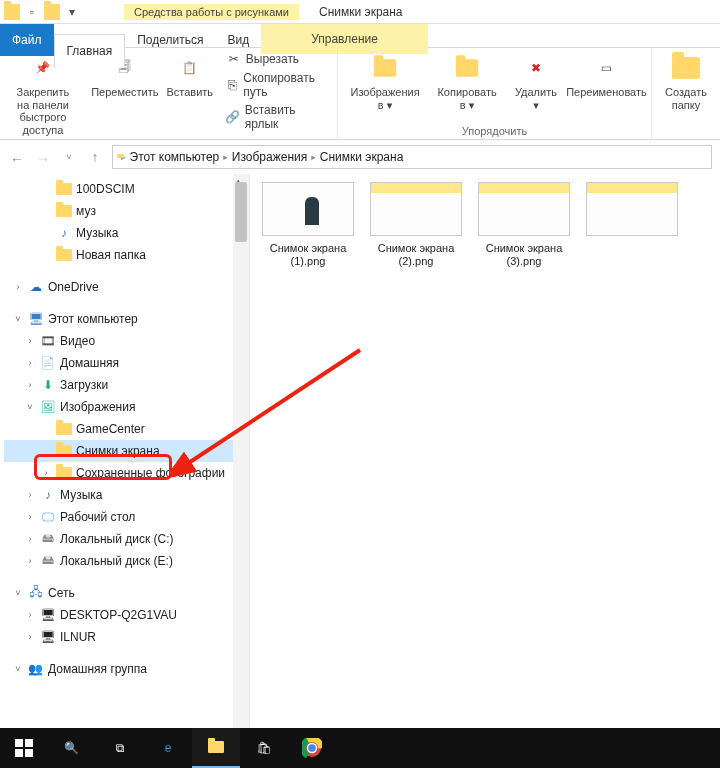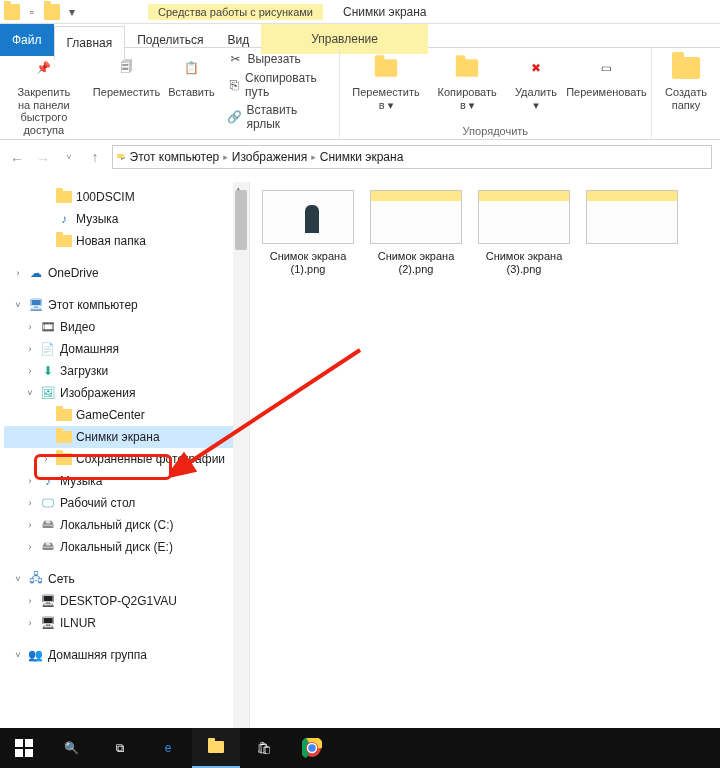--- a/index.html
+++ b/index.html
@@ -2,28 +2,28 @@
 <html><head>
 <meta charset="utf-8">
 <style>
 * { box-sizing: border-box; margin: 0; padding: 0; font-family: "Segoe UI", Tahoma, sans-serif; font-size: 12px; }
 body { width: 720px; height: 768px; overflow: hidden; background: #fff; position: relative; }
 
 
 .titlebar { height: 24px; background: #fff; display: flex; align-items: center; padding: 0 4px; border-bottom: 1px solid #e0e0e0; }
 .titlebar .qat { display: flex; gap: 4px; align-items: center; }
 .titlebar .qat span { width: 16px; height: 16px; display: inline-flex; align-items: center; justify-content: center; color: #555; }
-.tb-context { background: #fcf2a8; color: #444; padding: 2px 10px; margin-left: 68px; font-size: 11px; }
+.tb-context { background: #fcf2a8; color: #444; padding: 2px 10px; margin-left: 44px; font-size: 11px; }
 .tb-title { margin-left: 20px; color: #333; font-size: 12px; }
 
 
 .tabs { height: 24px; display: flex; align-items: stretch; border-bottom: 1px solid #d8d8d8; }
 .tab { padding: 16px 12px; font-size: 12px; color: #333; cursor: pointer; display: flex; align-items: center; }
 .tab.file { background: #1979ca; color: #fff; }
-.tab.active { border: 1px solid #d8d8d8; border-bottom: 1px solid #fff; background: #fff; position: relative; top: 2px; }
+.tab.active { border: 1px solid #d8d8d8; border-bottom: 1px solid #fff; background: #fff; position: relative; top: 10px; }
 .tab.context { background: #fcf2a8; padding: 15px 50px; color: #444; }
 
 
 .ribbon { height: 92px; background: #fff; display: flex; border-bottom: 1px solid #d8d8d8; }
 .rgroup { display: flex; flex-direction: column; justify-content: space-between; padding: 2px 6px 2px 6px; border-right: 1px solid #e8e8e8; }
 .rgroup .body { display: flex; gap: 4px; flex: 1; }
 .rgroup .label { text-align: center; color: #666; font-size: 11px; padding-top: 2px; }
 .rbtn-big { display: flex; flex-direction: column; align-items: center; justify-content: flex-start; padding: 2px 4px; text-align: center; min-width: 56px; gap: 2px; color: #444; cursor: pointer; }
 .rbtn-big .ic { width: 32px; height: 32px; display: flex; align-items: center; justify-content: center; }
 .rbtn-big .cap { font-size: 11px; line-height: 1.15; }
@@ -33,21 +33,21 @@
 
 
 .addrbar { height: 34px; display: flex; align-items: center; gap: 8px; padding: 4px 8px; }
 .navarrows { display: flex; gap: 8px; align-items: center; color: #888; }
 .navarrows span { width: 18px; height: 18px; display: inline-flex; align-items: center; justify-content: center; cursor: pointer; font-size: 14px; }
 .addrbox { flex: 1; height: 24px; border: 1px solid #ccc; display: flex; align-items: center; padding: 0 4px; gap: 4px; }
 .crumb { display: flex; align-items: center; gap: 4px; font-size: 12px; color: #222; cursor: pointer; }
 .crumb .sep { color: #888; font-size: 9px; }
 
 
-.body-area { display: flex; height: 564px; margin-top: 8px; }
+.body-area { display: flex; height: 564px; }
 .nav-pane { width: 250px; border-right: 1px solid #e8e8e8; overflow-y: auto; position: relative; padding: 4px 0 4px 4px; }
 .nav-scroll { position: absolute; right: 0; top: 0; width: 16px; height: 100%; background: #f3f3f3; }
 .nav-scroll .thumb { position: absolute; top: 8px; left: 2px; width: 12px; height: 60px; background: #c2c2c2; border-radius: 2px; }
 .nav-scroll .arr { position: absolute; left: 3px; font-size: 9px; color: #666; }
 .content-pane { flex: 1; padding: 8px; display: flex; flex-wrap: wrap; align-content: flex-start; gap: 12px 8px; }
 
 
 .tree-item { display: flex; align-items: center; gap: 4px; height: 22px; padding-right: 18px; cursor: pointer; white-space: nowrap; color: #222; }
 .tree-item .tw { width: 12px; display: inline-flex; justify-content: center; color: #666; font-size: 9px; }
 .tree-item .ic { width: 16px; height: 16px; display: inline-flex; align-items: center; justify-content: center; }
@@ -143,21 +143,21 @@
           </div>
       </div>
     </div>
   </div>
   <div class="rgroup">
     <div class="body">
       <div class="rbtn-big">
         <span class="ic">
             <span class="folder-big" style="transform:scale(.8)"></span>
           </span>
-        <span class="cap" style="white-space:pre-line">Переместить в ▾</span>
+        <span class="cap" style="white-space:pre-line">Изображения в ▾</span>
       </div>
       <div class="rbtn-big">
         <span class="ic">
             <span class="folder-big" style="transform:scale(.8)"></span>
           </span>
         <span class="cap" style="white-space:pre-line">Копировать в ▾</span>
       </div>
       <div class="rbtn-big">
         <span class="ic" style="color:#d22">✖</span>
         <span class="cap">Удалить ▾</span>
@@ -210,20 +210,27 @@
   <div class="nav-pane">
     <div class="tree-item ind-2">
         <span class="tw"></span>
         <span class="ic">
           <span class="folder-ic"></span>
         </span>
         <span>100DSCIM</span>
       </div>
     <div class="tree-item ind-2">
         <span class="tw"></span>
+        <span class="ic">
+          <span class="folder-ic"></span>
+        </span>
+        <span>муз</span>
+      </div>
+    <div class="tree-item ind-2">
+        <span class="tw"></span>
         <span class="ic" style="color:#3a7fc4">♪</span>
         <span>Музыка</span>
       </div>
     <div class="tree-item ind-2">
         <span class="tw"></span>
         <span class="ic">
           <span class="folder-ic"></span>
         </span>
         <span>Новая папка</span>
       </div>

